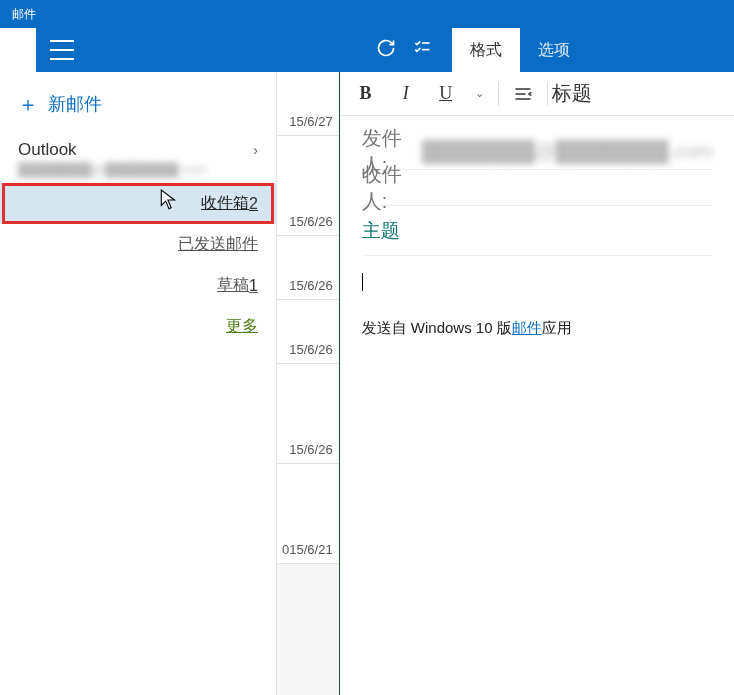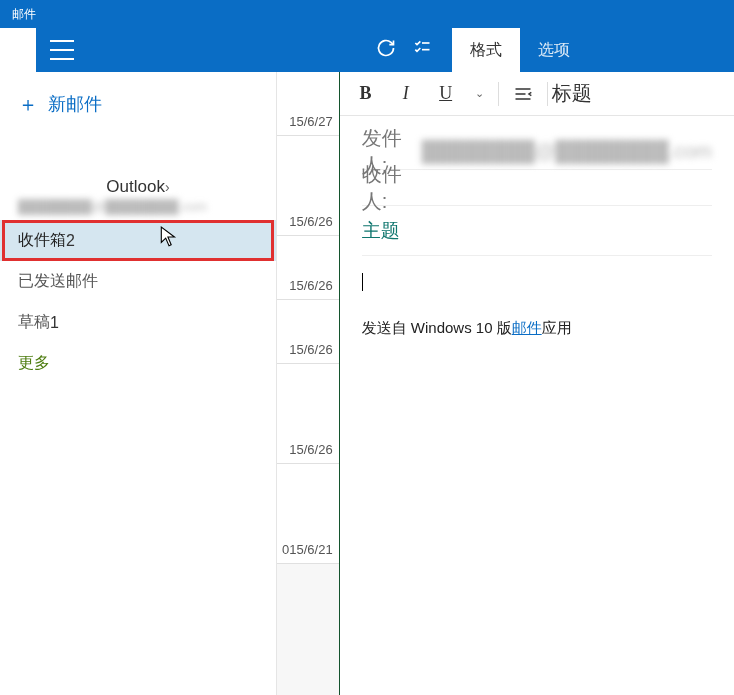--- a/index.html
+++ b/index.html
@@ -20,25 +20,25 @@
     .tab.active { background: #fff; color: #333; }
 
     .content-row { flex: 1; display: flex; overflow: hidden; }
 
     
     .sidebar { width: 310px; background: #fff; display: flex; flex-direction: column; border-right: 1px solid #e5e5e5; }
     .compose-btn { display: flex; align-items: center; gap: 10px; padding: 20px 18px 10px; color: #0a6dc5; font-size: 18px; cursor: pointer; }
     .compose-plus { font-size: 20px; line-height: 1; }
 
     .account { padding: 14px 18px 6px; }
-    .account-name-row { display: flex; justify-content: center; align-items: center; color: #333; font-size: 17px; margin-top: 37px; }
+    .account-name-row { display: flex; justify-content: space-between; align-items: center; color: #333; font-size: 17px; }
     .account-chevron { color: #666; font-size: 14px; }
     .account-email { color: #bbb; filter: blur(3px); font-size: 13px; margin-top: 2px; }
 
-    .folder-item { display: flex; justify-content: flex-start; align-items: center; padding: 10px 18px; font-size: 16px; cursor: pointer; color: #555; }
+    .folder-item { display: flex; justify-content: flex-end; align-items: center; padding: 10px 18px; font-size: 16px; cursor: pointer; color: #555; text-decoration: underline; }
     .folder-item.selected { background: #d5e6f0; color: #222; position: relative; }
     .folder-highlight { position: absolute; border: 3px solid #e03030; left: 2px; right: 2px; top: 0; bottom: 0; pointer-events: none; }
     .folder-count { color: #333; font-weight: 500; }
     .folder-item.more { color: #4d7c0f; }
 
     .cursor-icon { position: absolute; left: 160px; top: 6px; font-size: 18px; pointer-events: none; }
 
     
     .msglist { width: 70px; display: flex; flex-direction: column; background: #f7f7f7; border-right: 1px solid #14532d; }
     .msg-row { flex: 0 0 auto; border-bottom: 1px solid #e0e0e0; display: flex; align-items: flex-end; justify-content: flex-end; padding: 0 6px 6px 0; font-size: 13px; color: #555; cursor: pointer; background: #fff; }

